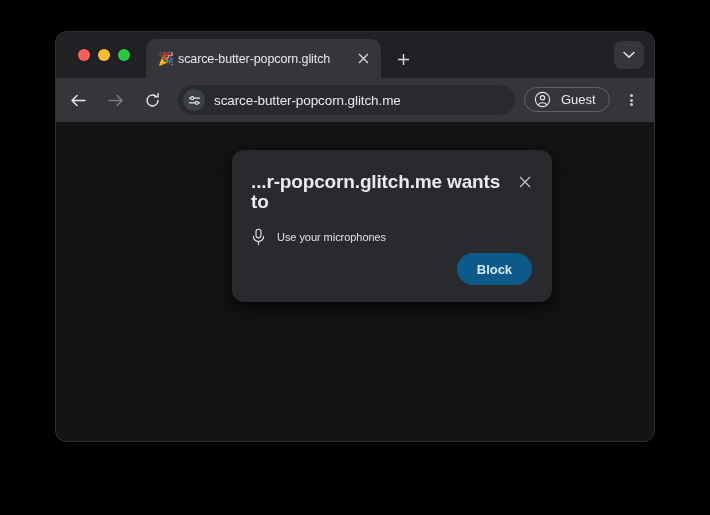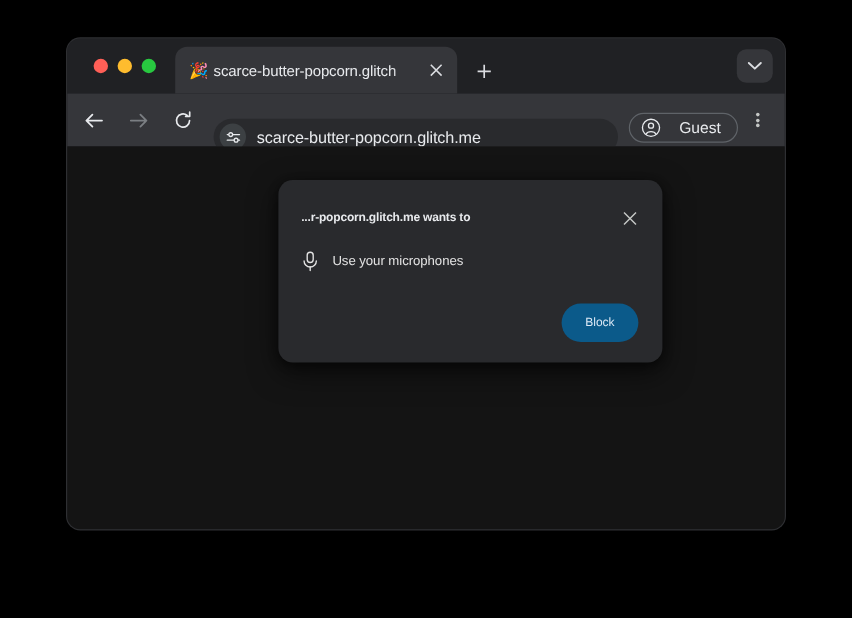--- a/index.html
+++ b/index.html
@@ -152,21 +152,21 @@
     border-radius: 50%;
     flex: none;
   }
   .nav-btn.back    { margin-left: 7px; }
   .nav-btn.forward { margin-left: 7px; }
   .nav-btn.reload  { margin-left: 7px; }
 
   .omnibox {
     position: absolute;
     left: 122px;
-    top: 21px;
+    top: 7px;
     width: 337px;
     height: 30px;
     background: #292a2d;
     border-radius: 15px;
     display: flex;
     align-items: center;
     padding-left: 5px;
     box-sizing: border-box;
   }
   .site-settings-icon {
@@ -183,28 +183,28 @@
     font-size: 13.5px;
     color: #e8eaed;
     margin-left: 9px;
     white-space: nowrap;
     letter-spacing: -0.1px;
   }
 
   .guest-pill {
     position: absolute;
     left: 468px;
-    top: 16px;
+    top: 9px;
     height: 25px;
     padding: 0 13px 0 9px;
     border: 1px solid #5f6368;
     border-radius: 15px;
     display: flex;
     align-items: center;
-    gap: 15px;
+    gap: 10px;
     box-sizing: border-box;
   }
   .guest-label {
     font-size: 13px;
     color: #e8eaed;
   }
 
   .menu-btn {
     position: absolute;
     right: 8px;
@@ -247,21 +247,21 @@
     box-sizing: border-box;
   }
 
   .dialog-header {
     position: relative;
     display: flex;
     align-items: flex-start;
     padding: 22px 16px 0 19px;
   }
   .dialog-title {
-    font-size: 10px;
+    font-size: 19px;
     font-weight: bold;
     color: #e8eaed;
     line-height: 20px;
     flex: 1;
     letter-spacing: -0.15px;
   }
   .dialog-close {
     width: 22px;
     height: 22px;
     display: flex;
@@ -291,22 +291,22 @@
     display: flex;
     gap: 10px;
   }
   .dialog-btn {
     height: 32px;
     padding: 0 20px;
     border: none;
     border-radius: 16px;
     background: #0b5a8a;
     color: #dbe8f5;
-    font-size: 10px;
-    font-weight: normal;
+    font-size: 13px;
+    font-weight: bold;
     font-family: "Liberation Sans", sans-serif;
     cursor: pointer;
     letter-spacing: -0.05px;
   }
 </style>
 </head>
 <body>
 
 <div class="screen">
 

